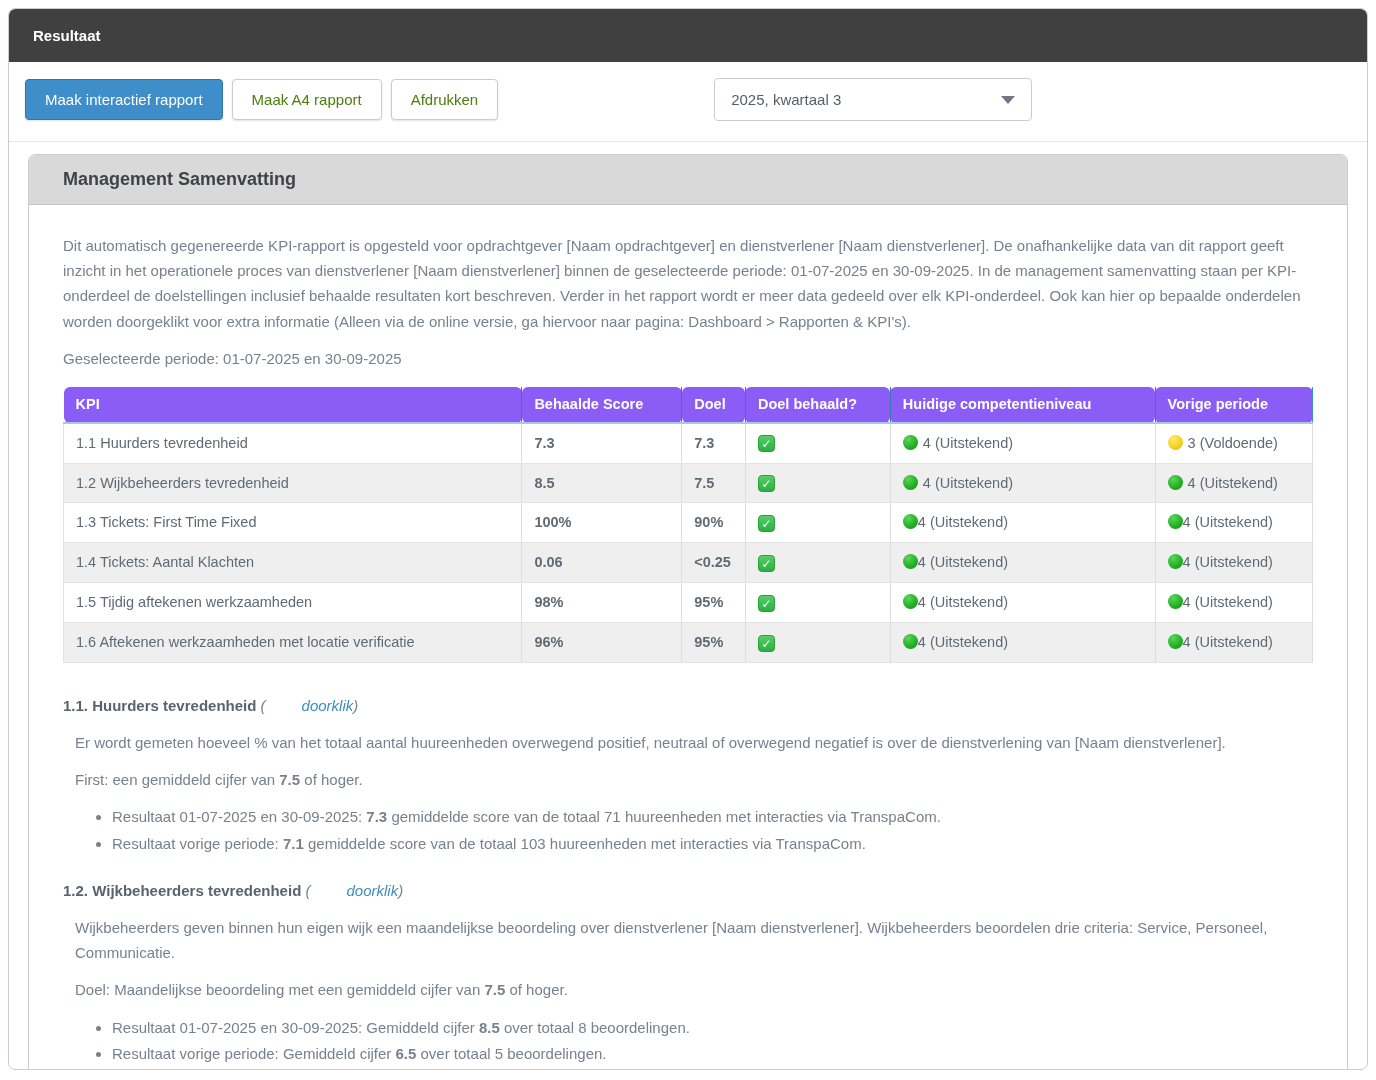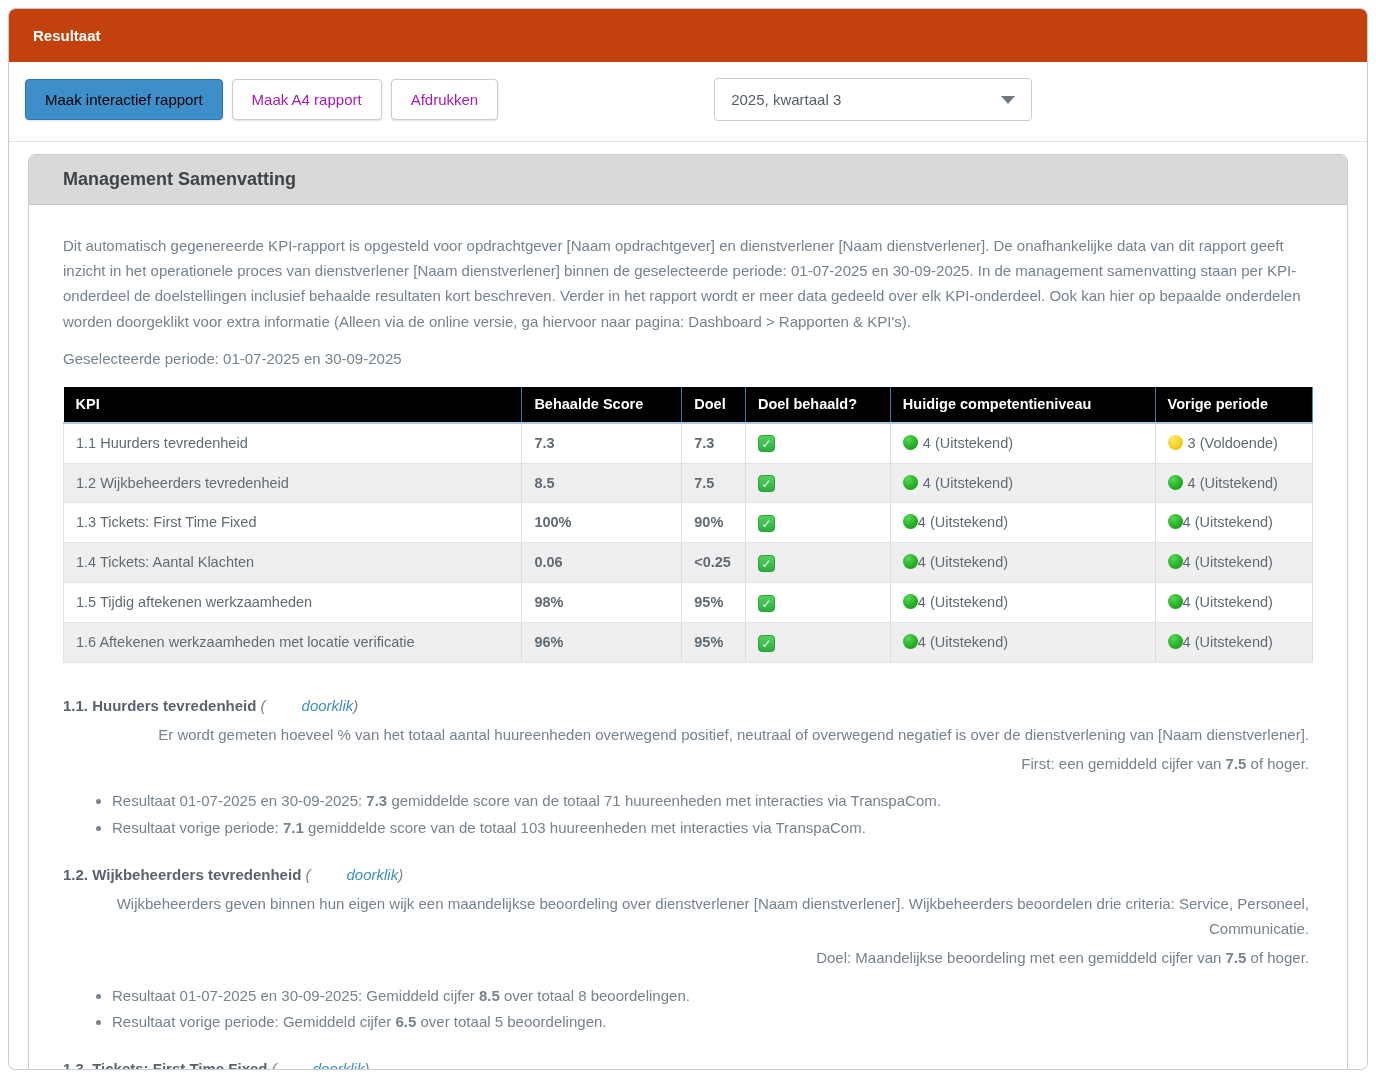--- a/index.html
+++ b/index.html
@@ -8,33 +8,33 @@
     width:1376px; height:1080px; overflow:hidden;
     font-family:"Liberation Sans","DejaVu Sans",sans-serif;
     -webkit-font-smoothing:antialiased;
   }
   .page { padding:8px; }
   .window {
     border:1px solid #c9cdd2; border-radius:7px; background:#fff;
     height:1062px; overflow:hidden;
   }
   .window-header {
-    background:#c2410c; color:#fff; font-weight:bold; font-size:15px;
+    background:#404040; color:#fff; font-weight:bold; font-size:15px;
     padding:18px 24px; border-radius:6px 6px 0 0;
   }
   .toolbar {
     display:flex; align-items:center; padding:16px 16px 20px 16px;
     border-bottom:1px solid #e4e4e4;
   }
   .btn {
     font-size:15px; padding:11px 19px; border:1px solid #ccc; background:#fff;
-    color:#a21caf; border-radius:4px; margin-right:9px; cursor:pointer;
+    color:#4d7c0f; border-radius:4px; margin-right:9px; cursor:pointer;
     font-family:inherit; box-shadow:0 1px 2px rgba(0,0,0,.12);
   }
-  .btn-primary { background:#3d8ec9; border-color:#3276a9; color:#000000; }
+  .btn-primary { background:#3d8ec9; border-color:#3276a9; color:#ffffff; }
   .period-select {
     margin-left:207px; width:318px; border:1px solid #ccc; border-radius:4px;
     padding:12px 16px; font-size:15px; color:#555e66; display:flex;
     align-items:center; justify-content:space-between; cursor:pointer; background:#fff;gap:17px;
   }
   .caret {
     width:0; height:0; border-left:7px solid transparent;
     border-right:7px solid transparent; border-top:8px solid #707883;
   }
   .panel {
@@ -44,23 +44,24 @@
   .panel-header {
     background:#d9d9d9; padding:14px 34px; font-size:18px; font-weight:bold;
     color:#3e434a; border-bottom:1px solid #c6c6c6; border-radius:6px 6px 0 0;
   }
   .panel-body { padding:28px 34px 20px 34px; font-size:15px; color:#76828e; line-height:1.68; }
   .intro { margin:0 0 12px 0; }
   .period-line { margin:0 0 16px 0; }
 
   table.kpi-table { width:100%; border-collapse:collapse; font-size:14.5px; margin-bottom:30px; }
   table.kpi-table th {
-    background:#000000; color:#fff; text-align:left; font-weight:bold;
+    background:#8b5cf6; color:#fff; text-align:left; font-weight:bold;
     padding:8px 12px; border-right:1px solid #357aac; border-bottom:2px solid #a9c9e2;
     line-height:1.3;
+    border-radius:6px;
   }
   table.kpi-table th:last-child { border-right:1px solid #3d8ec9; }
   table.kpi-table td {
     padding:10px 12px; border-right:1px solid #ddd; border-bottom:1px solid #e3e3e3;
     color:#5f6a74; line-height:1.3; background:#fff;
   }
   table.kpi-table td:first-child { border-left:1px solid #e3e3e3; }
   table.kpi-table tr:nth-child(even) td { background:#efefef; }
   td.c-score, td.c-doel { font-weight:bold; }
   .col-kpi{width:36.7%} .col-score{width:12.8%} .col-doel{width:5.1%}
@@ -79,21 +80,21 @@
   .dot.green { background:radial-gradient(circle at 35% 28%, #5ad65a 0%, #25b125 55%, #128c12 100%); }
   .dot.yellow { background:radial-gradient(circle at 35% 28%, #ffe96e 0%, #f3d320 55%, #d9b90e 100%); }
   .dot.gap { margin-right:5px; }
 
   .kpi-section { margin-top:22px; }
   .section-heading { line-height:1.68; }
   .section-title { font-weight:bold; color:#5a636d; }
   .paren { font-style:italic; color:#76828e; }
   .doorklik { color:#3c8dbc; font-style:italic; text-decoration:none; cursor:pointer;margin-left:36px; }
   .section-body { }
-  .section-body div { margin:4px;text-align:right; }
+  .section-body div { margin:12px; }
   ul.section-bullets { margin:12px 0 0 0; padding-left:49px; }
   ul.section-bullets li { margin:1px 0; }
   .b { font-weight:bold; }
 </style>
 </head>
 <body>
 
 <div class="page">
   <div class="window">
 

